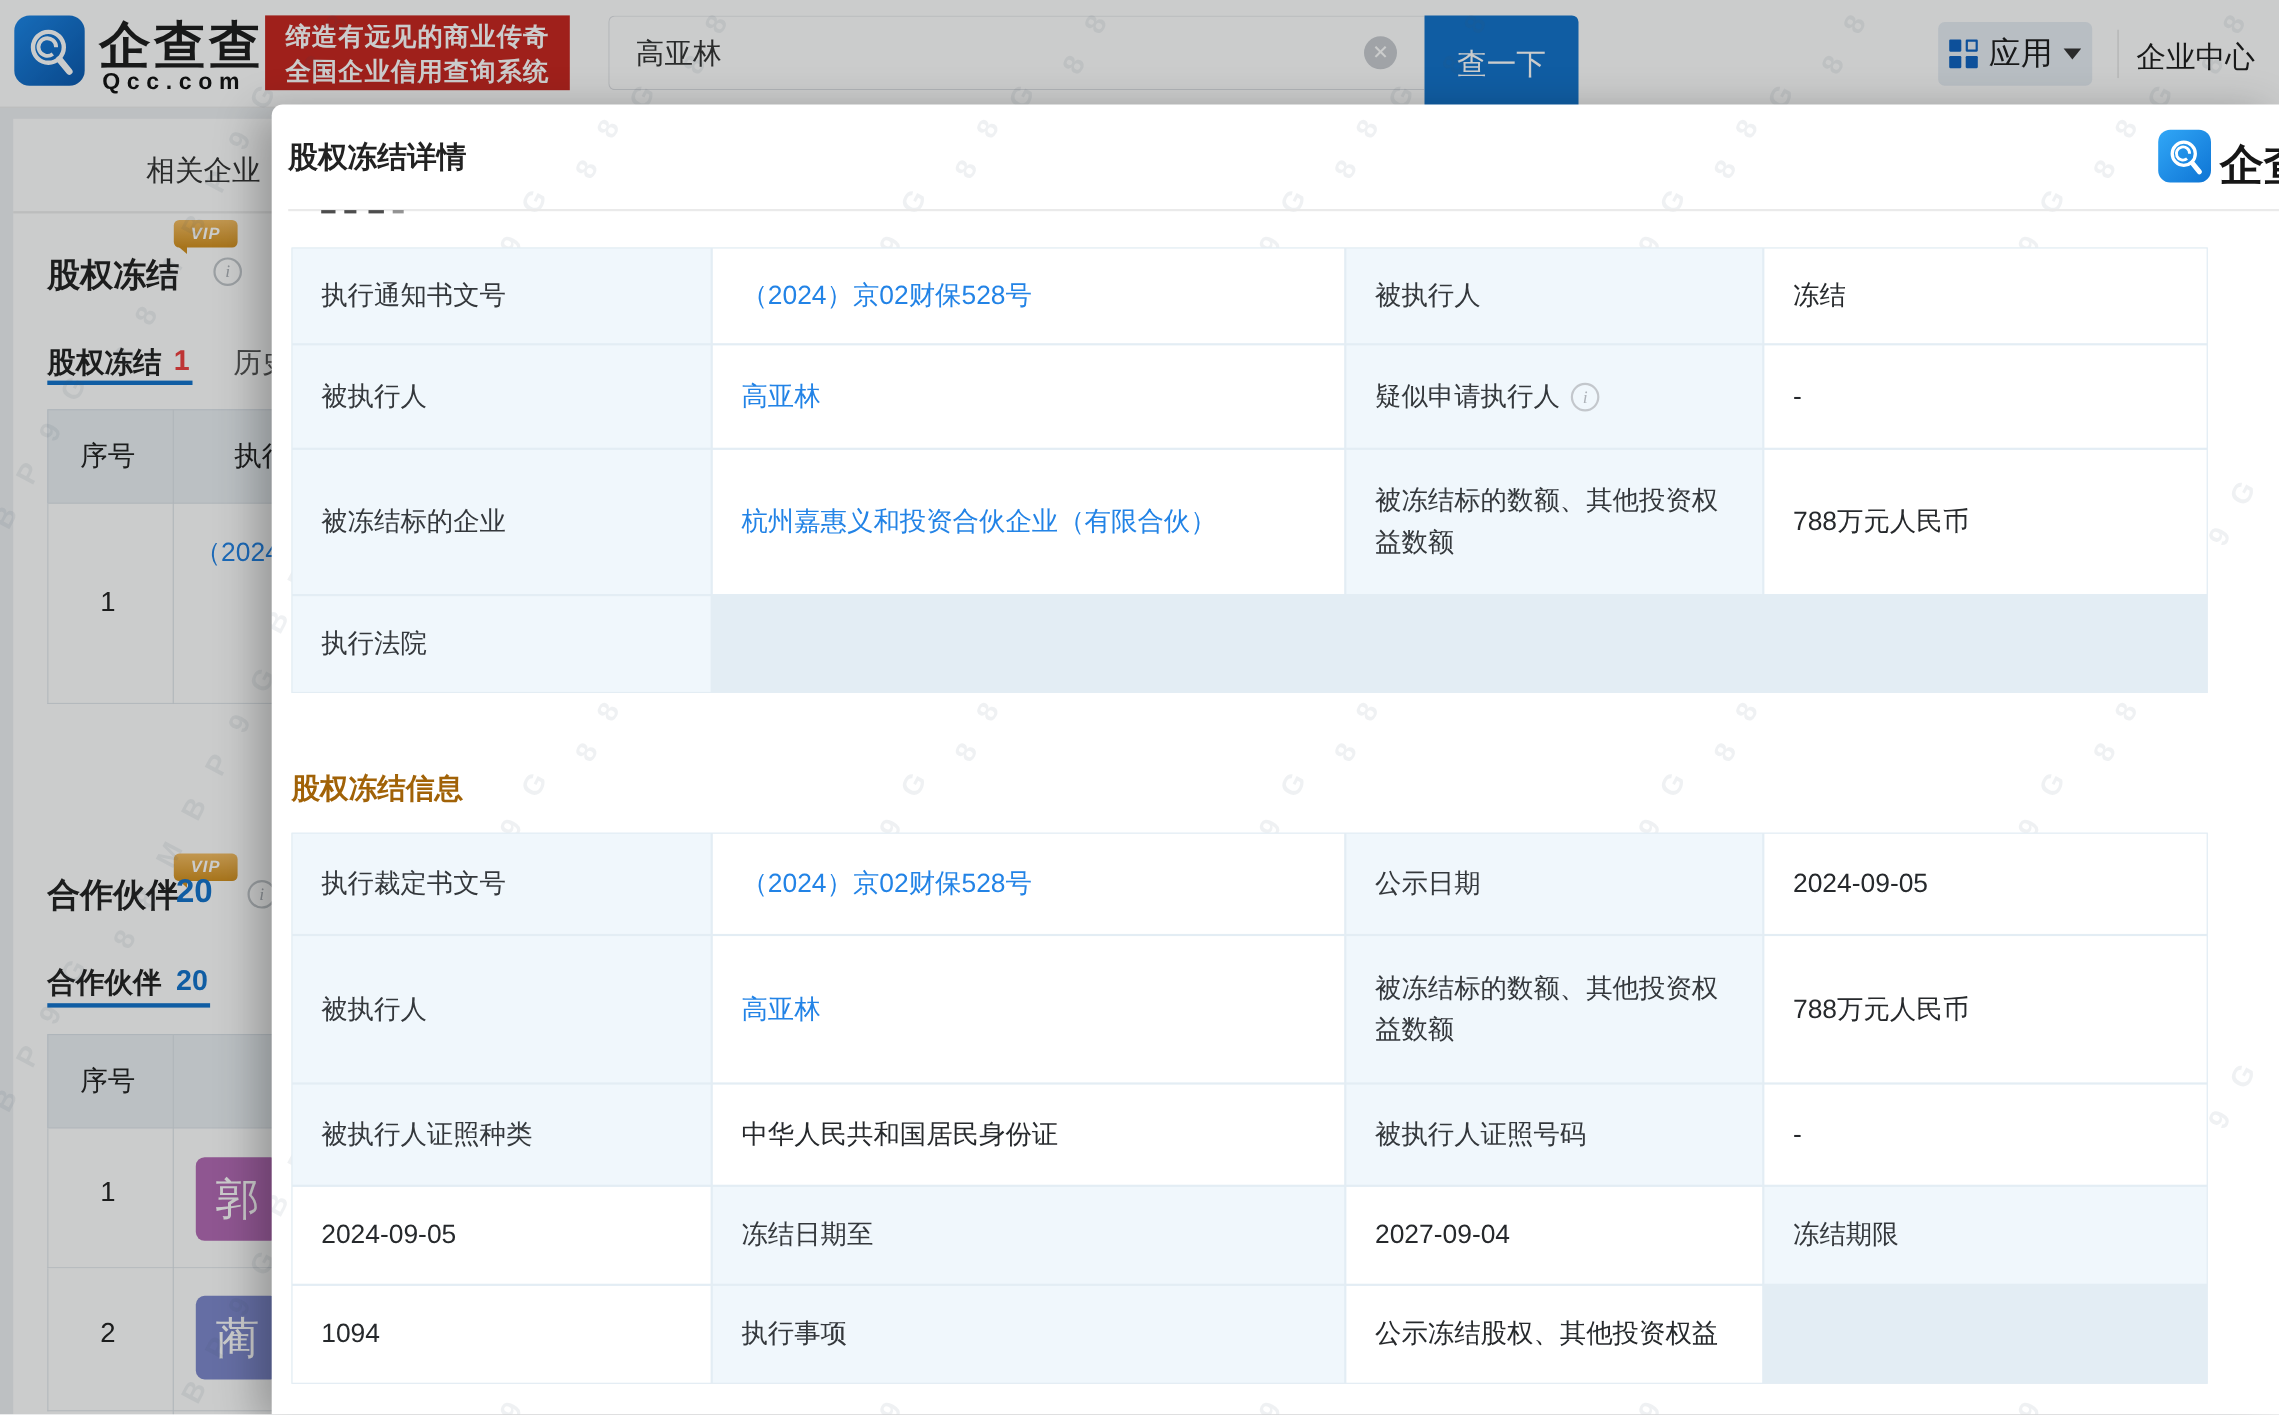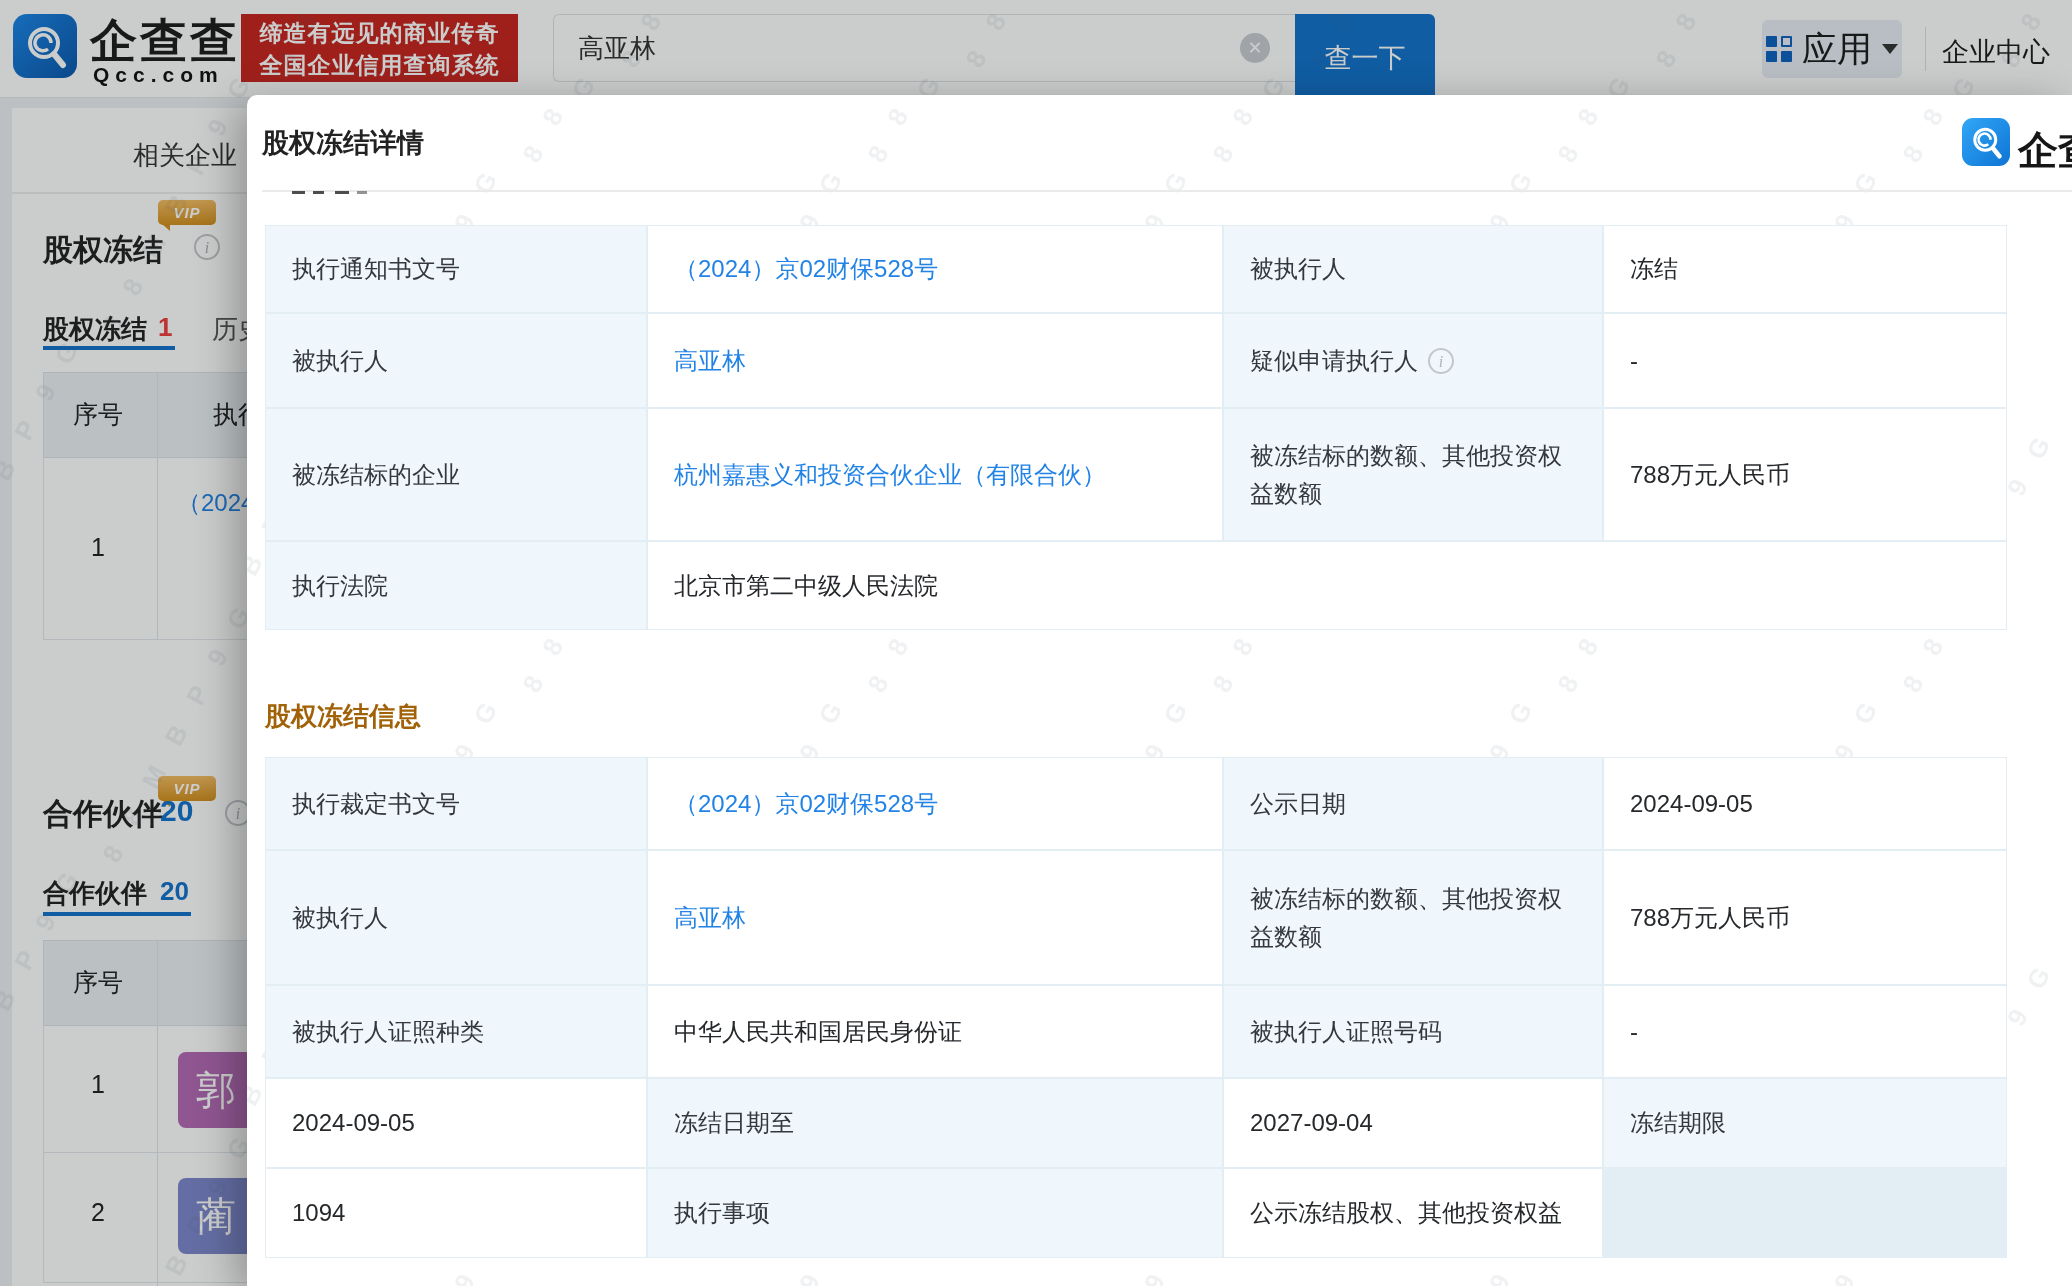--- a/index.html
+++ b/index.html
@@ -18,21 +18,21 @@
   #brand-en{position:absolute;left:93px;top:63px;font-size:21px;font-weight:700;color:#111;letter-spacing:6px;}
   #banner{position:absolute;left:241px;top:14px;width:277px;height:68px;background:var(--red);color:#fff;
           font-size:23px;font-weight:600;line-height:32px;text-align:center;padding-top:3px;letter-spacing:1px;}
   #search-box{position:absolute;left:553px;top:14px;width:742px;height:68px;background:#fff;border:1px solid #dfe1e5;border-right:none;border-radius:6px 0 0 6px;font-size:26px;color:#333;padding-left:24px;outline:none;}
   #clear-x{position:absolute;left:1240px;top:33px;width:30px;height:30px;border-radius:50%;background:#c9ccd1;color:#fff;font-size:18px;line-height:30px;text-align:center;}
   #search-btn{position:absolute;left:1295px;top:14px;width:140px;height:88px;background:var(--blue);color:#fff;font-size:27px;border:none;border-radius:0 6px 6px 0;text-align:center;line-height:68px;}
   #apps-btn{position:absolute;left:1762px;top:20px;width:140px;height:58px;background:#e7edf4;border-radius:6px;display:flex;align-items:center;justify-content:center;gap:10px;}
   .gridic{width:26px;height:26px;position:relative;}
   .gridic i{position:absolute;width:11px;height:11px;background:#0f62c0;border-radius:1px;}
   .gridic i.o{background:#e7edf4;border:2.5px solid #0f62c0;}
-  #apps-btn .lbl{font-size:35px;color:#1c1c1c;}
+  #apps-btn .lbl{font-size:29px;color:#1c1c1c;}
   .caret{width:0;height:0;border-left:8px solid transparent;border-right:8px solid transparent;border-top:10px solid #333;}
   #hdr-div{position:absolute;left:1925px;top:27px;width:1px;height:44px;background:#ddd;}
   #ent-center{position:absolute;left:1942px;top:34px;font-size:27px;color:#1c1c1c;}
   
   #pagebg{position:absolute;left:0;top:98px;width:2072px;height:1188px;background:#eef0f3;z-index:1;}
   #card{position:absolute;left:12px;top:10px;width:2060px;height:1178px;background:#fff;}
   .hline{position:absolute;background:#ececec;height:2px;}
   .vline{position:absolute;background:#dde3e8;width:1px;}
   .bg-head{font-size:30px;font-weight:700;color:#222;}
   .vip{position:absolute;width:58px;height:25px;background:linear-gradient(180deg,var(--gold1),var(--gold2));border-radius:5px;color:#fff;font-size:15px;font-style:italic;font-weight:700;text-align:center;line-height:25px;letter-spacing:1px;}
@@ -260,21 +260,20 @@
       <div class="c">-</div>
 
       <div class="c l">被冻结标的企业</div>
       <div class="c">
           <span class="lk">杭州嘉惠义和投资合伙企业（有限合伙）</span>
         </div>
       <div class="c l">被冻结标的数额、其他投资权益数额</div>
       <div class="c">788万元人民币</div>
 
       <div class="c l">执行法院</div>
-      <div class="c span3">北京市第二中级人民法院</div>
     </div>
 
     <div id="sec2-title">股权冻结信息</div>
 
     <div class="dtbl" style="left:18px;top:662px;grid-template-columns:380px 574px 378px 402px;grid-template-rows:91px 133px 91px 88px 88px;">
       <div class="c l">执行裁定书文号</div>
       <div class="c">
           <span class="lk">（2024）京02财保528号</span>
         </div>
       <div class="c l">公示日期</div>

